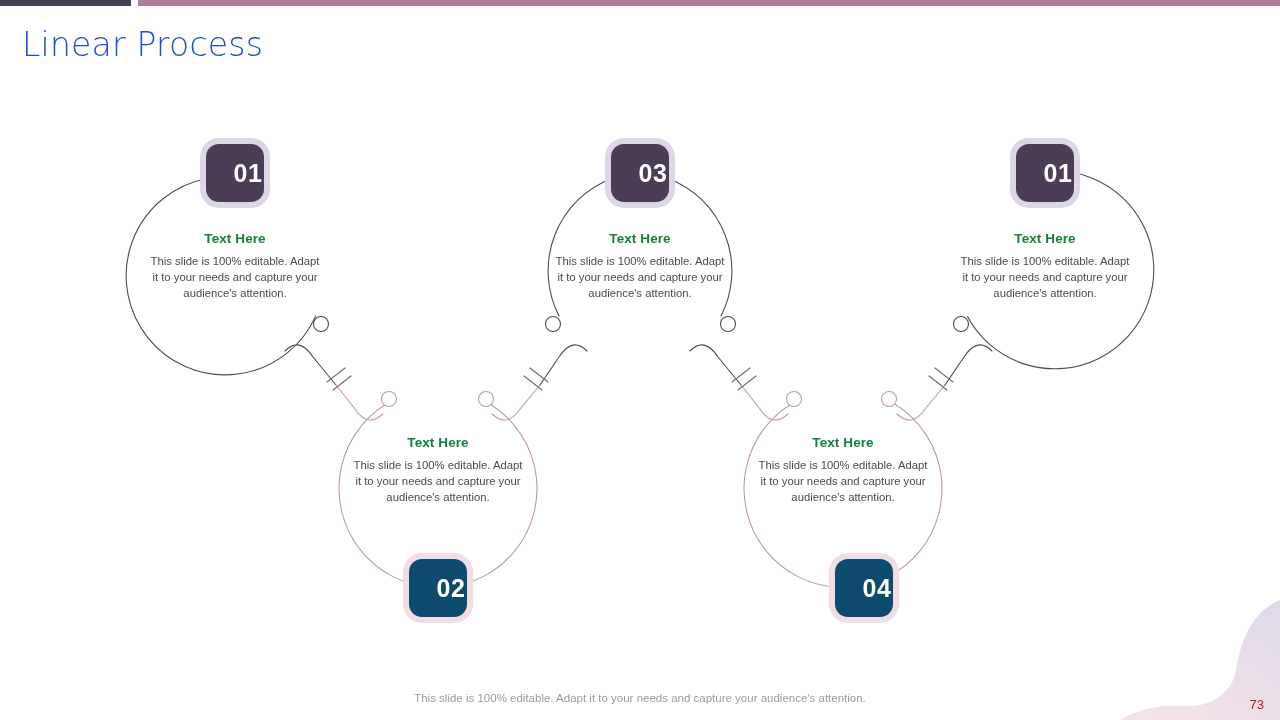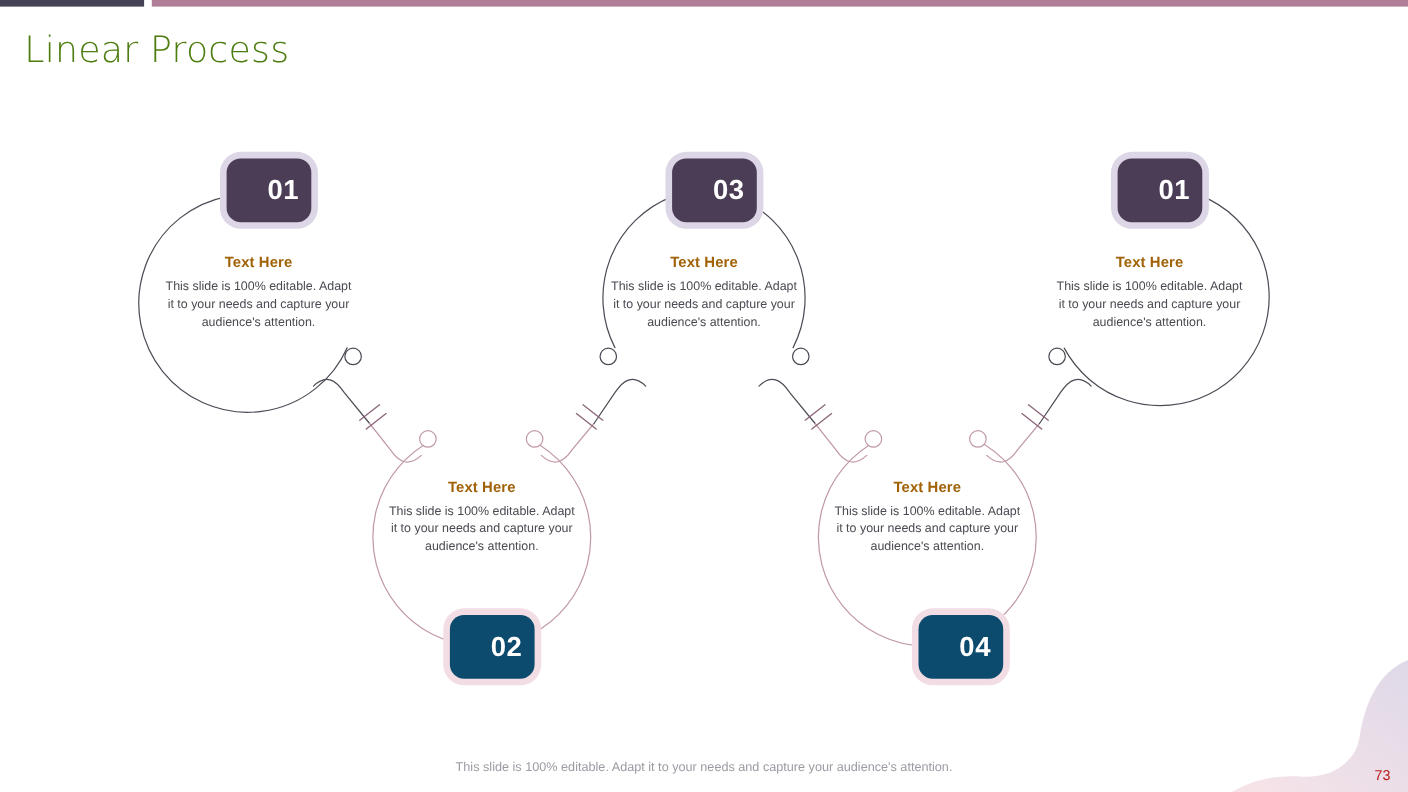--- a/index.html
+++ b/index.html
@@ -34,55 +34,55 @@
     background: #b07e96;
   }
 
   
   .slide-title {
     position: absolute;
     left: 22px; top: 25px;
     font-size: 33px;
     font-weight: 300;
     letter-spacing: 0.2px;
-    color: #4d7c0f;
+    color: #1d4ed8;
     font-family: "DejaVu Sans", sans-serif;
   }
 
   
   #diagram {
     position: absolute;
     left: 0; top: 0;
     width: 1280px; height: 720px;
   }
 
   
   .node-text {
     position: absolute;
     width: 170px;
     text-align: center;
     pointer-events: none;
   }
   .node-heading {
     font-size: 13.5px;
     font-weight: bold;
-    color: #a16207;
+    color: #15803d;
     margin-bottom: 7px;
     letter-spacing: 0.1px;
   }
   .node-body {
     font-size: 11.3px;
     line-height: 16.2px;
     color: #4a4a52;
   }
 
   
   .badge {
     position: absolute;
-    width: 77px; height: 58px;
+    width: 58px; height: 58px;
     border-radius: 13px;
     display: flex;
     align-items: center;
     justify-content: center;
     font-size: 25px;
     font-weight: bold;
     color: #ffffff;
     letter-spacing: 0.5px;
     padding-left: 26px;
   }

